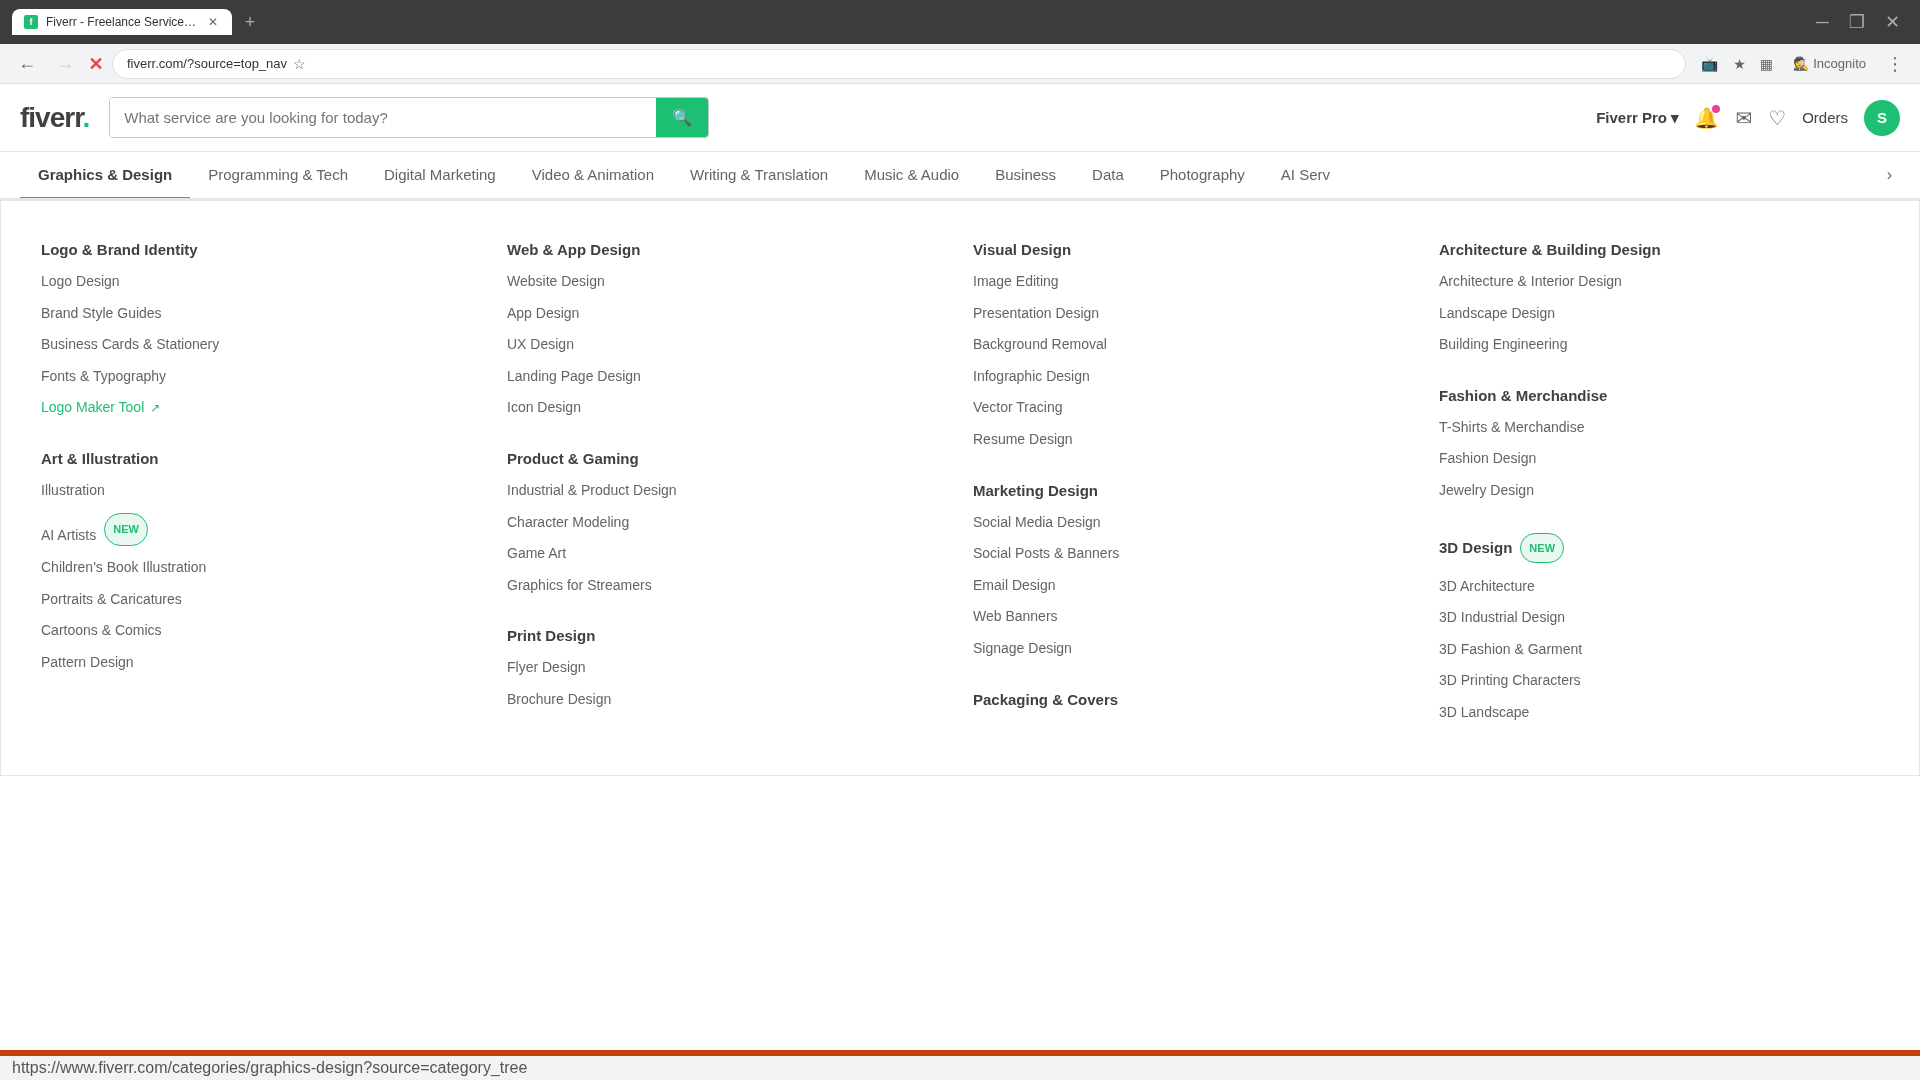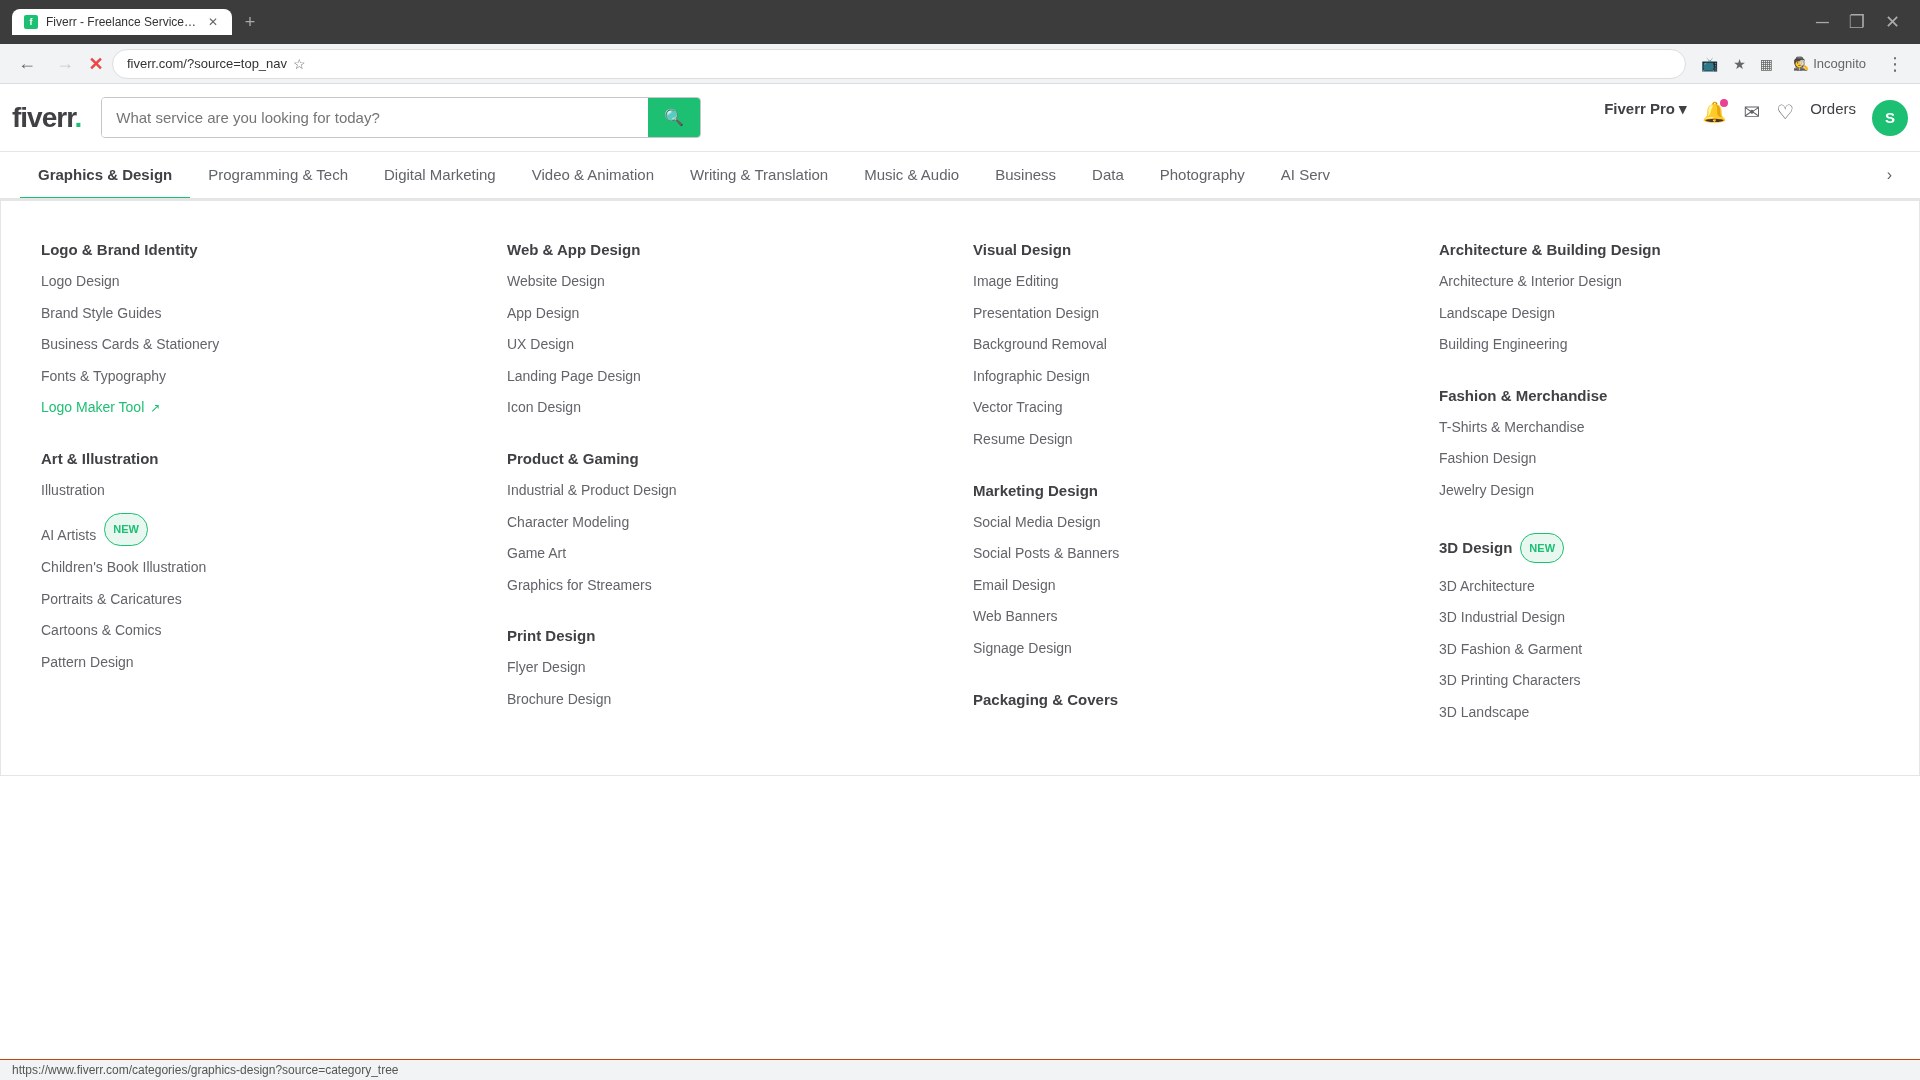--- a/index.html
+++ b/index.html
@@ -52,21 +52,21 @@
     .addr-icon-btn { background: none; border: none; color: #666; cursor: pointer; font-size: 14px; padding: 2px; }
     .extension-icons { display: flex; gap: 6px; align-items: center; margin-left: 4px; }
     .ext-btn { background: none; border: none; color: #666; cursor: pointer; font-size: 14px; padding: 4px; }
     .incognito-badge { background: none; border: none; color: #666; cursor: pointer; font-size: 13px; padding: 4px 8px; display: flex; align-items: center; gap: 4px; }
     .menu-btn { background: none; border: none; color: #666; cursor: pointer; font-size: 18px; padding: 4px; }
 
     
     .fiverr-header {
       background: #fff;
       border-bottom: 1px solid #e4e5e7;
-      padding: 0 12px;
+      padding: 0 20px;
       height: 68px;
       display: flex;
       align-items: center;
       gap: 20px;
     }
     .fiverr-logo { font-size: 28px; font-weight: 900; color: #1dbf73; cursor: pointer; letter-spacing: -1px; }
     .fiverr-logo span { color: #404145; }
     .search-bar {
       flex: 1;
       max-width: 600px;
@@ -84,21 +84,21 @@
       color: #999;
     }
     .search-btn {
       background: #1dbf73;
       border: none;
       padding: 10px 16px;
       cursor: pointer;
       color: white;
       font-size: 16px;
     }
-    .header-right { display: flex; align-items: flex-start; gap: 16px; margin-left: auto; }
+    .header-right { display: flex; align-items: center; gap: 16px; margin-left: auto; }
     .fiverr-pro-btn {
       background: none;
       border: none;
       cursor: pointer;
       font-size: 15px;
       color: #404145;
       font-weight: 600;
       display: flex;
       align-items: center;
       gap: 4px;
@@ -178,23 +178,23 @@
       padding: 8px 8px;
     }
 
     
     .status-bar {
       position: fixed;
       bottom: 0;
       left: 0;
       right: 0;
       background: #f1f3f4;
-      border-top: 1px solid #c2410c;
+      border-top: 6px solid #c2410c;
       padding: 3px 12px;
-      font-size: 12px;
+      font-size: 16px;
       color: #555;
     }
   </style>
 </head>
 <body>
 
 <div class="browser-chrome">
   <div class="tab-bar">
     <div class="tab active">
       <div class="tab-favicon">f</div>

